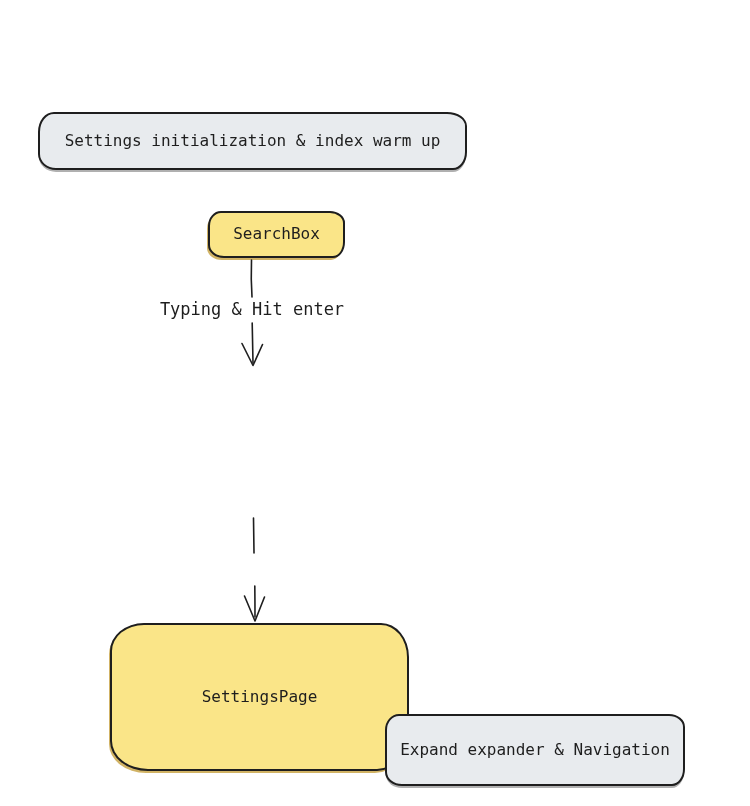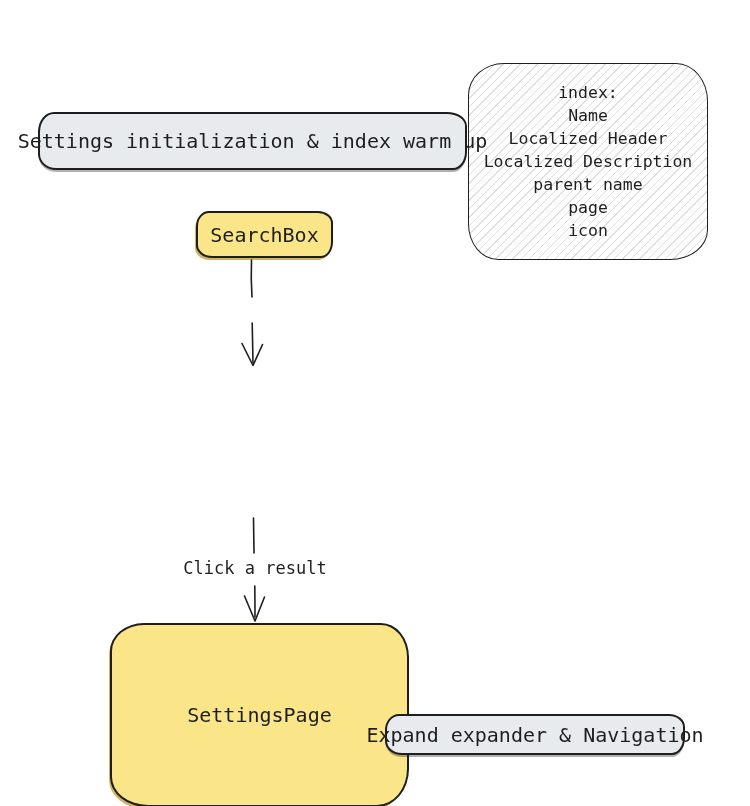--- a/index.html
+++ b/index.html
@@ -5,21 +5,21 @@
   html,body{margin:0;padding:0;background:#ffffff;}
   #canvas{
     position:relative;width:750px;height:806px;background:#ffffff;
     overflow:hidden;color:#1e1e1e;
     font-family:"DejaVu Sans Mono","Liberation Mono",monospace;
   }
   .node{
     position:absolute;box-sizing:border-box;
     display:flex;align-items:center;justify-content:center;
     text-align:center;border:2px solid #1e1e1e;
-    font-size:20px;line-height:1.3;white-space:nowrap;
+    font-size:16px;line-height:1.3;white-space:nowrap;
   }
   .gray{
     background:#e8ebee;
     box-shadow:0 3px 0 -1px rgba(30,30,30,0.35);
   }
   .yellow{
     background:#fae588;
     box-shadow:-2px 3px 0 -1px rgba(201,166,74,0.85);
   }
   .hatched{
@@ -30,77 +30,68 @@
       #ffffff;
     border-width:1.7px;
     flex-direction:column;
     font-size:16.5px;line-height:23px;
   }
   
   #n-settings-init { left:38px;  top:112px; width:429px; height:58px;
     border-radius:16px 20px 14px 18px / 20px 14px 18px 16px; }
   #n-index-note    { left:468px; top:63px;  width:240px; height:197px;
     border-radius:36px 32px 38px 30px / 32px 38px 30px 36px; }
-  #n-searchbox     { left:196px; top:211px; width:137px; height:47px;
+  #n-searchbox     { left:208px; top:211px; width:137px; height:47px;
     border-radius:13px 15px 12px 16px / 15px 12px 16px 13px; }
   #n-search-within { left:302px; top:320px; width:300px; height:53px;
     border-radius:14px 17px 13px 16px / 17px 13px 16px 14px; }
   #n-searchresult  { left:98px;  top:365px; width:298px; height:151px;
     border-radius:32px 28px 34px 26px / 28px 34px 26px 32px; }
-  #n-settingspage  { left:110px; top:623px; width:299px; height:184px;
+  #n-settingspage  { left:110px; top:623px; width:299px; height:148px;
     border-radius:34px 28px 32px 38px / 28px 34px 38px 30px; }
-  #n-expand-nav    { left:385px; top:714px; width:300px; height:41px;
+  #n-expand-nav    { left:385px; top:714px; width:300px; height:72px;
     border-radius:14px 16px 13px 17px / 16px 13px 17px 14px; }
   
   #n-index-note{z-index:1;}
   #n-settings-init{z-index:2;}
   #n-searchbox,#n-searchresult,#n-settingspage{z-index:2;}
   #n-search-within,#n-expand-nav{z-index:4;}
   .edge-label{
     position:absolute;z-index:5;text-align:center;
     font-size:17px;white-space:nowrap;color:#1e1e1e;
   }
   #lbl-typing{left:152px;top:299px;width:200px;}
   #lbl-click {left:155px;top:558px;width:200px;}
   #arrows{position:absolute;left:0;top:0;z-index:3;}
 </style>
 </head>
 <body>
 
 <div id="canvas">
 
-  <div class="node hatched" id="n-index-note">
-    <span>index:</span>
-    <span>Name</span>
-    <span>Localized Header</span>
-    <span>Localized Description</span>
-    <span>parent name</span>
-    <span>page</span>
-    <span>icon</span>
-  </div>
 
   <div class="node gray" id="n-settings-init">
     <span>Settings initialization &amp; index warm up</span>
   </div>
 
   <div class="node yellow" id="n-searchbox">
     <span>SearchBox</span>
   </div>
 
 
 
   <div class="node yellow" id="n-settingspage">
     <span>SettingsPage</span>
   </div>
 
   <div class="node gray" id="n-expand-nav">
     <span>Expand expander &amp; Navigation</span>
   </div>
 
-  <div class="edge-label" id="lbl-click">Click a result</div>
+  <div class="edge-label" id="lbl-typing">Typing &amp; Hit enter</div>
 
   <svg id="arrows" width="750" height="806" viewBox="0 0 750 806">
     <g fill="none" stroke="#1e1e1e" stroke-width="1.6" stroke-linecap="round" stroke-linejoin="round">
 
       <path d="M251.5 260 Q250.8 279 252 297"></path>
       <path d="M252.2 323 Q252.6 344 253 363"></path>
       <path d="M242 343.5 L253 365.5 L262.5 344.5"></path>
 
       <path d="M253.5 518 Q253.8 536 254 553"></path>
       <path d="M254.8 586 Q255 602 255 617"></path>

